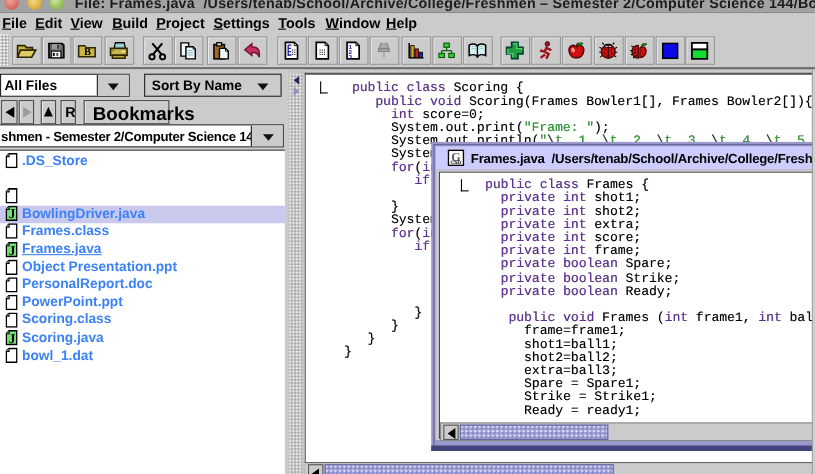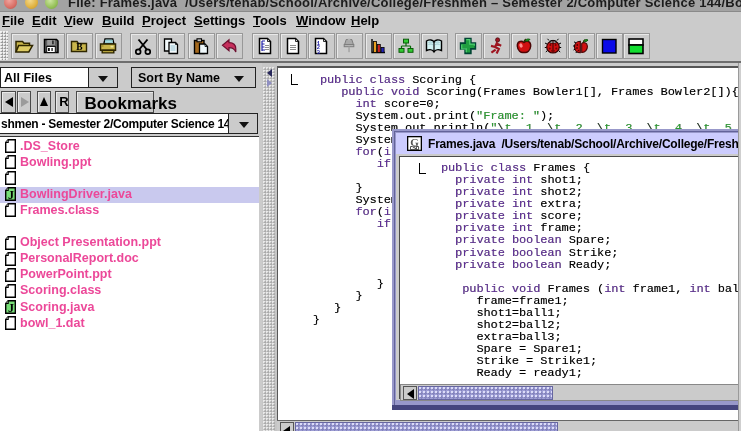--- a/index.html
+++ b/index.html
@@ -24,21 +24,21 @@
  background-image:radial-gradient(circle at 0.8px 0.8px,#f2f2f2 0.9px,transparent 1.1px),radial-gradient(circle at 2.3px 2.3px,#9a9a9a 0.9px,transparent 1.1px);
  background-size:3px 3px;}
 
 #leftpanel{left:0;top:63px;width:262px;height:368px;background:#cbcbcb;}
 .blackborder{border:1.5px solid #222;}
 .combo{position:absolute;box-sizing:border-box;}
 .uibold{font-weight:bold;color:#000;font-size:12.5px;}
 .cbarrow{position:absolute;width:0;height:0;border-left:5px solid transparent;border-right:5px solid transparent;border-top:6px solid #111;}
 .navbtn{position:absolute;box-sizing:border-box;top:0;height:22px;background:#cbcbcb;border:1px solid #4a4a4a;box-shadow:inset 1px 1px 0 #e9e9e9;}
 #filelist{position:absolute;left:0;top:72.5px;width:259px;height:295.5px;background:#fff;border-top:1.5px solid #333;}
-.frow{position:absolute;left:0;width:259px;height:16.1px;font-size:12.5px;font-weight:bold;color:#ec4899;}
+.frow{position:absolute;left:0;width:259px;height:16.1px;font-size:12.5px;font-weight:bold;color:#3b82f6;}
 .frow .txt{position:absolute;left:20px;top:1px;white-space:nowrap;}
 .ficon{position:absolute;left:5px;top:1.5px;}
 
 #splitter{left:262px;top:63px;width:15px;height:368px;background:#c6c6c6;}
 #splittex{position:absolute;left:1px;top:4px;width:12px;height:364px;
  background-image:radial-gradient(circle at 0.8px 0.8px,#e9e9e9 0.8px,transparent 1px),radial-gradient(circle at 2.3px 2.3px,#aaaaaa 0.8px,transparent 1px);
  background-size:3px 3px;}
 
 #codepanel{left:277px;top:66px;width:462px;height:365px;background:#fff;border-top:2.5px solid #565656;border-left:1.5px solid #565656;box-sizing:border-box;}
 pre.code{position:absolute;margin:0;font-family:"Liberation Mono",monospace;font-size:11.83px;line-height:12.03px;color:#000;text-shadow:0.3px 0 0 rgba(0,0,0,0.45);}
@@ -378,42 +378,42 @@
 
     <div id="filelist">
       <div id="selrow" style="position:absolute;left:0;top:50.1px;width:259px;height:16.1px;background:#c9c9ee;"></div>
 
       <div class="frow" style="top:1px;">
           <svg class="ficon" width="11" height="14">
             <use href="#ic-page"></use>
           </svg>
           <span class="txt">.DS_Store</span>
         </div>
-      <div class="frow" style="top:17.1px;">
-          <svg class="ficon" width="11" height="14">
-            <use href="#ic-page"></use>
-          </svg>
-          <span class="txt">Bowling.ppt</span>
-        </div>
       <div class="frow" style="top:33.2px;">
           <svg class="ficon" width="11" height="14">
             <use href="#ic-page"></use>
           </svg>
         </div>
       <div class="frow" style="top:49.3px;">
           <svg class="ficon" width="11" height="14">
             <use href="#ic-jpage"></use>
           </svg>
           <span class="txt">BowlingDriver.java</span>
         </div>
       <div class="frow" style="top:65.4px;">
           <svg class="ficon" width="11" height="14">
             <use href="#ic-page"></use>
           </svg>
           <span class="txt">Frames.class</span>
+        </div>
+      <div class="frow" style="top:81.5px;">
+          <svg class="ficon" width="11" height="14">
+            <use href="#ic-jpage"></use>
+          </svg>
+          <span class="txt" style="text-decoration:underline;">Frames.java</span>
         </div>
       <div class="frow" style="top:97.6px;">
           <svg class="ficon" width="11" height="14">
             <use href="#ic-page"></use>
           </svg>
           <span class="txt">Object Presentation.ppt</span>
         </div>
       <div class="frow" style="top:113.7px;">
           <svg class="ficon" width="11" height="14">
             <use href="#ic-page"></use>

